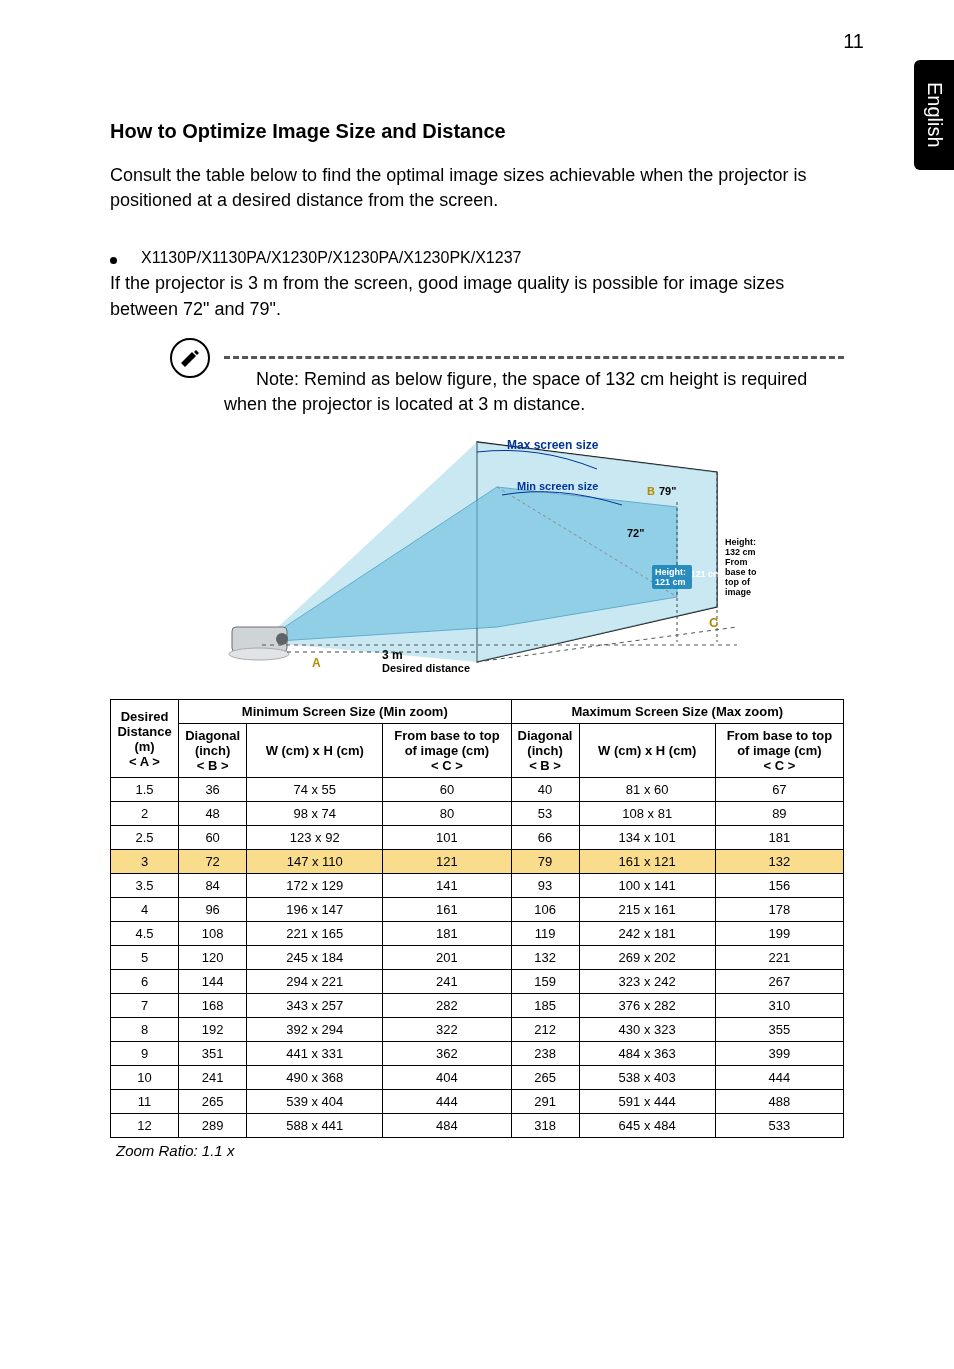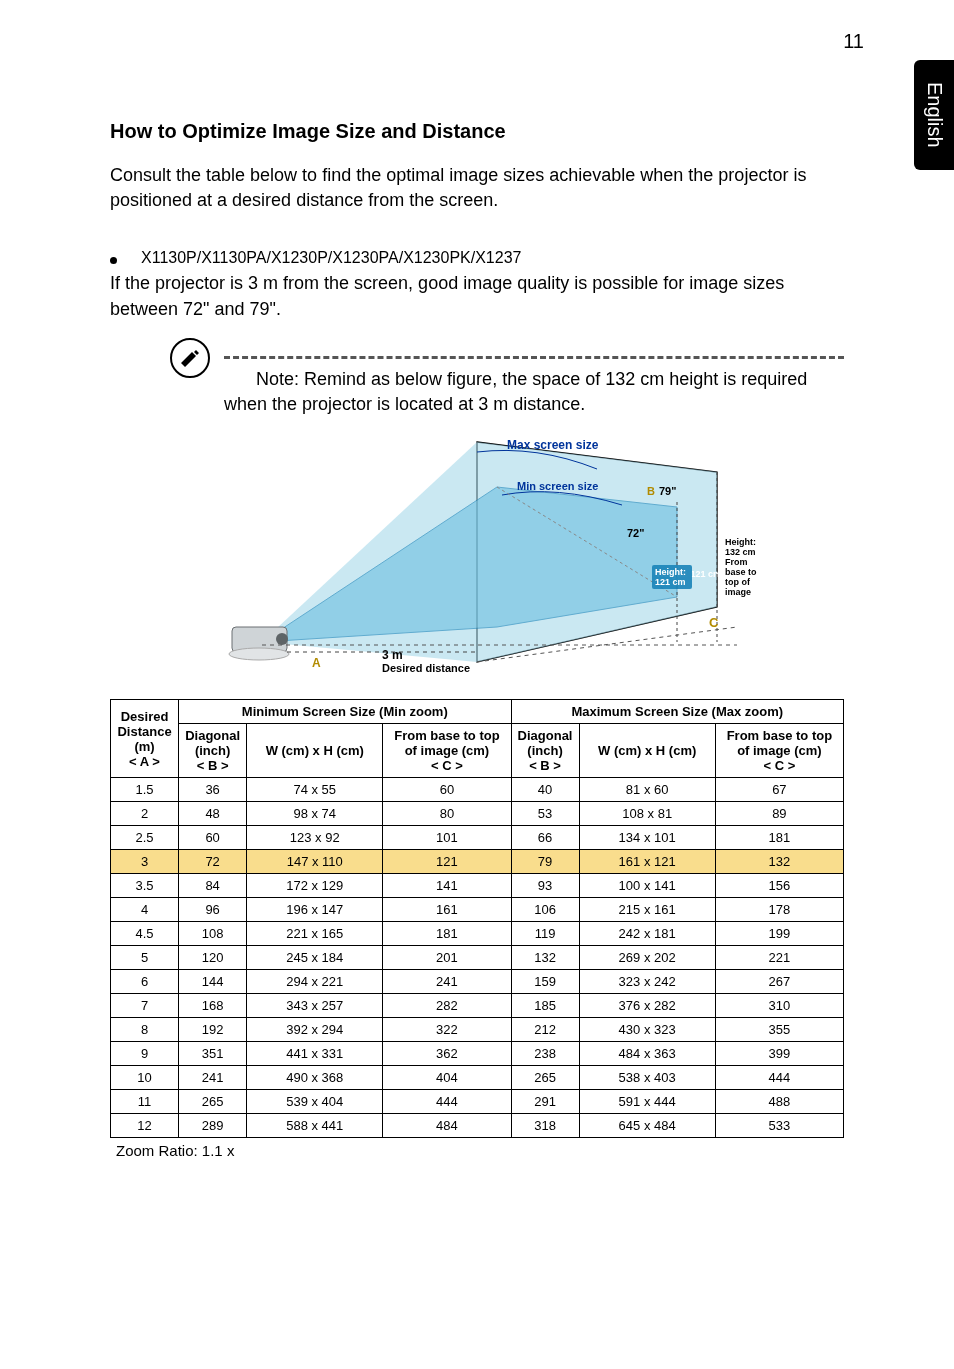--- a/index.html
+++ b/index.html
@@ -102,20 +102,21 @@
     border: 1px solid #000;
     padding: 4px 4px;
     text-align: center;
     vertical-align: middle;
   }
   tr.highlight td { background: #f9dd8d; }
   .zoom-note {
     font-size: 15px;
     margin-top: 4px;
     margin-left: 6px;
+    font-style: italic;
   }
   col.c1 { width: 8.5%; }
   col.c2 { width: 8.5%; }
   col.c3 { width: 17%; }
   col.c4 { width: 16%; }
   col.c5 { width: 8.5%; }
   col.c6 { width: 17%; }
   col.c7 { width: 16%; }
 </style>
 </head>

